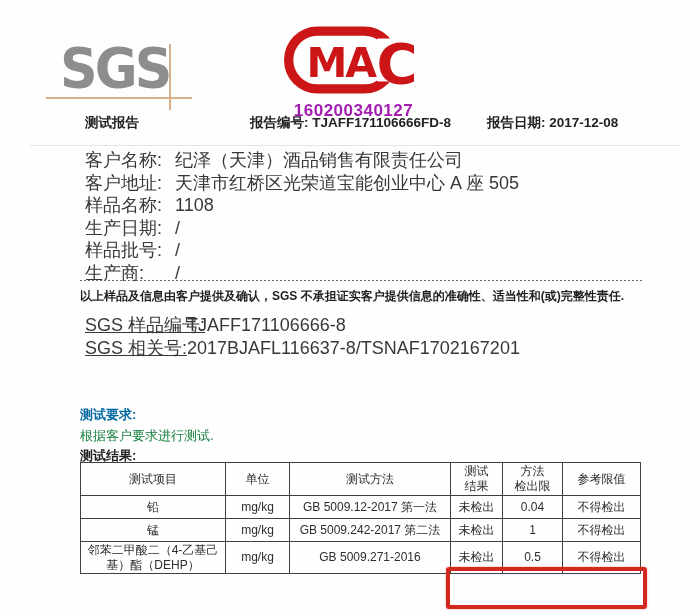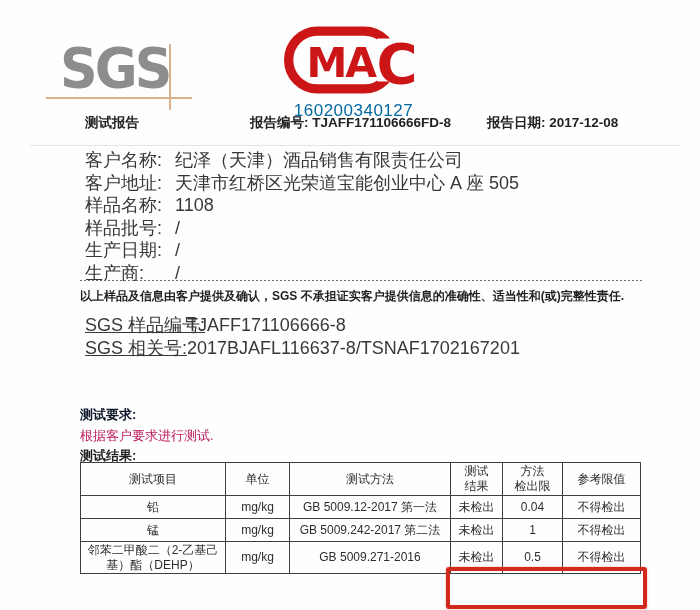--- a/index.html
+++ b/index.html
@@ -14,21 +14,21 @@
     position:absolute; left:60px; top:36px;
     font-family:"DejaVu Sans",sans-serif;
     font-size:55px; font-weight:700; color:#8d8d8d;
     letter-spacing:-3px; transform:scaleX(0.95); transform-origin:left top;
   }
   .cross-h { position:absolute; left:46px; top:97px; width:146px; height:2px; background:#d8b08c; }
   .cross-v { position:absolute; left:169px; top:44px; width:2px; height:66px; background:#d8b08c; }
   .report-title { position:absolute; left:85px; top:114px; font-size:13.5px; font-weight:700; color:#222; }
   
   .cma { position:absolute; left:281px; top:24px; width:145px; text-align:center; }
-  .cma-number { margin-top:1px; color:#0369a1; font-weight:400; font-size:17px; letter-spacing:0.5px; }
+  .cma-number { margin-top:1px; color:#a21caf; font-weight:700; font-size:17px; letter-spacing:0.5px; }
   
   .report-no   { position:absolute; left:250px; top:114px; font-size:13.5px; font-weight:700; color:#222; }
   .report-date { position:absolute; left:487px; top:114px; font-size:13.5px; font-weight:700; color:#222; }
   .faint-divider { position:absolute; left:30px; top:145px; width:650px; height:1px; background:#e4e4e4; }
   
   .info-block { position:absolute; left:85px; font-size:18px; color:#383838; }
   .client-block { top:149px; }
   .sgs-block { top:314px; }
   .info-row { height:22.5px; line-height:22.5px; white-space:nowrap; }
   .client-block .info-row .lbl { display:inline-block; width:90px; }
@@ -36,22 +36,22 @@
   
   .dotted-line {
     position:absolute; left:80px; top:280px; width:562px; height:1px;
     background-image:repeating-linear-gradient(90deg,#6e6e6e 0 2px,transparent 2px 4px);
   }
   .disclaimer {
     position:absolute; left:80px; top:288px; width:600px;
     font-size:12px; font-weight:700; color:#1f1f1f; white-space:nowrap;
   }
   
-  .req-title  { position:absolute; left:80px; top:406px; font-size:13px; font-weight:700; color:#0f172a; }
-  .req-body   { position:absolute; left:80px; top:427px; font-size:13px; color:#be185d; }
+  .req-title  { position:absolute; left:80px; top:406px; font-size:13px; font-weight:700; color:#0369a1; }
+  .req-body   { position:absolute; left:80px; top:427px; font-size:13px; color:#15803d; }
   .res-title  { position:absolute; left:80px; top:447px; font-size:13px; font-weight:700; color:#1f1f1f; }
   
   .results-table {
     position:absolute; left:80px; top:462px; width:560px;
     border-collapse:collapse; table-layout:fixed; font-size:12px; color:#2d2d2d;padding-left:14px;
   }
   .results-table th, .results-table td {
     border:1px solid #404040; text-align:center; vertical-align:middle;
     white-space:pre-line; line-height:1.25; padding:0 2px; font-weight:400;
   }
@@ -95,22 +95,22 @@
   <div class="report-date">
     <span>报告日期:</span>
     <span>2017-12-08</span>
   </div>
   <div class="faint-divider"></div>
 
   <div class="info-block client-block">
     <div class="info-row"><span class="lbl">客户名称:</span><span>纪泽（天津）酒品销售有限责任公司</span></div>
     <div class="info-row"><span class="lbl">客户地址:</span><span>天津市红桥区光荣道宝能创业中心 A 座 505</span></div>
     <div class="info-row"><span class="lbl">样品名称:</span><span>1108</span></div>
+    <div class="info-row"><span class="lbl">生产日期:</span><span>/</span></div>
     <div class="info-row"><span class="lbl">样品批号:</span><span>/</span></div>
-    <div class="info-row"><span class="lbl">生产日期:</span><span>/</span></div>
     <div class="info-row"><span class="lbl">生产商:</span><span>/</span></div>
   </div>
 
   <div class="dotted-line"></div>
   <div class="disclaimer">以上样品及信息由客户提供及确认，SGS 不承担证实客户提供信息的准确性、适当性和(或)完整性责任.</div>
 
   <div class="info-block sgs-block">
     <div class="info-row"><span class="lbl">SGS 样品编号:</span><span>TJAFF171106666-8</span></div>
     <div class="info-row"><span class="lbl">SGS 相关号:</span><span>2017BJAFL116637-8/TSNAF1702167201</span></div>
   </div>
@@ -144,21 +144,21 @@
       </tr>
       <tr class="r1">
         <td>锰</td>
         <td>mg/kg</td>
         <td>GB 5009.242-2017 第二法</td>
         <td>未检出</td>
         <td>1</td>
         <td>不得检出</td>
       </tr>
       <tr class="r2">
-        <td>邻苯二甲酸二（2-乙基己
+        <td>邻苯二甲酸二（4-乙基己
 基）酯（DEHP）</td>
         <td>mg/kg</td>
         <td>GB 5009.271-2016</td>
         <td>未检出</td>
         <td>0.5</td>
         <td>不得检出</td>
       </tr>
     </tbody>
   </table>
 

